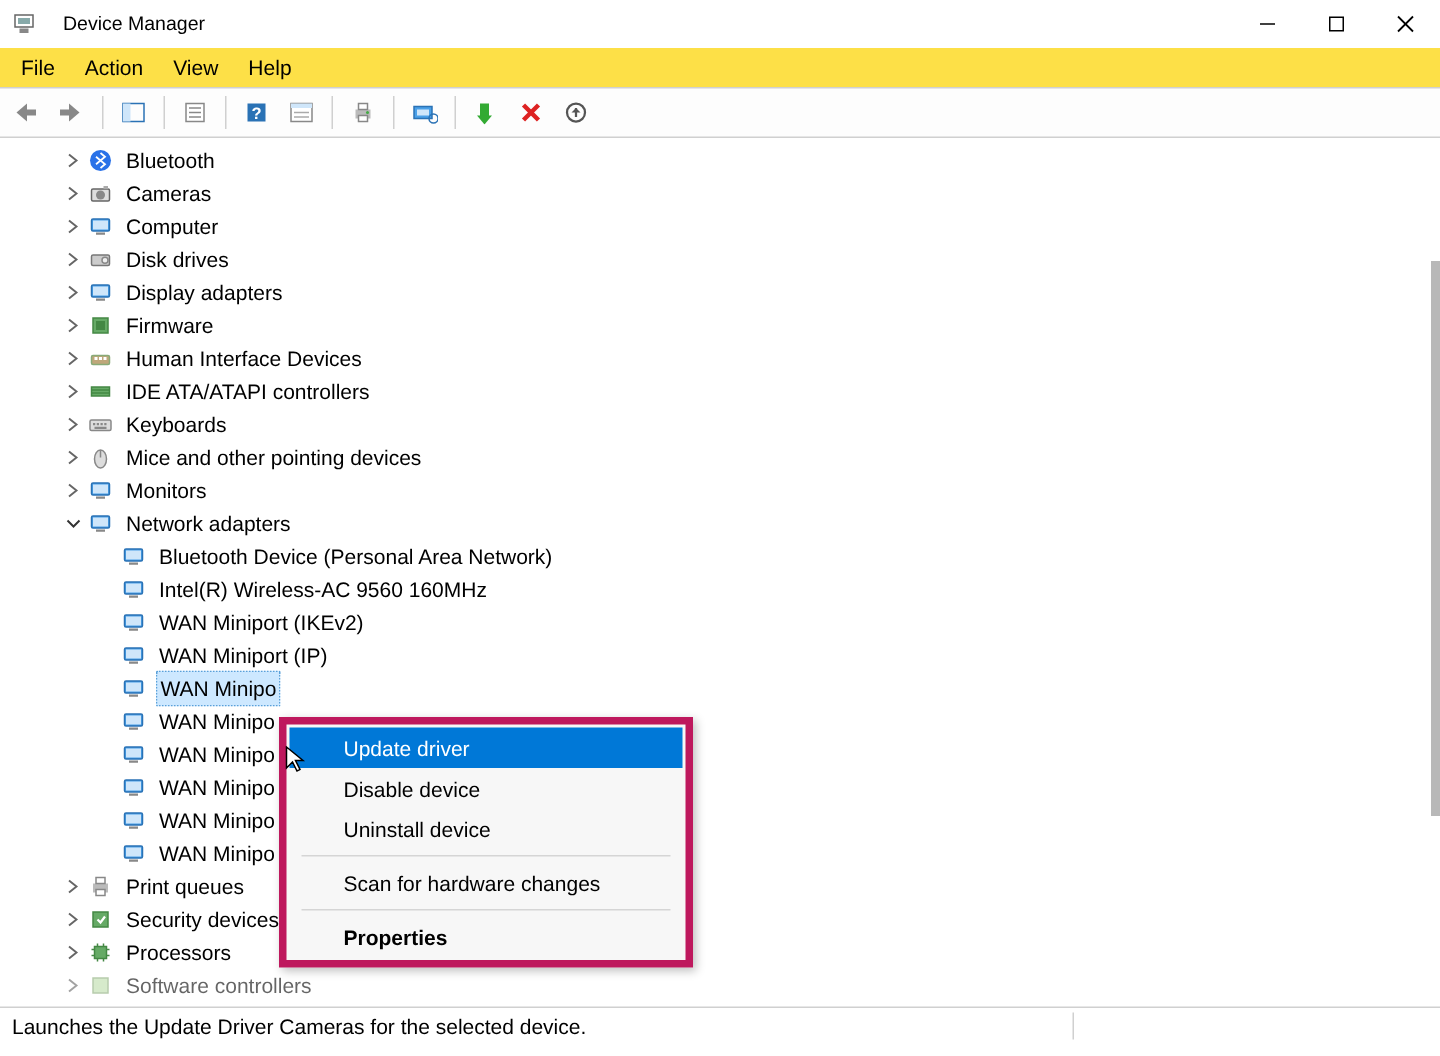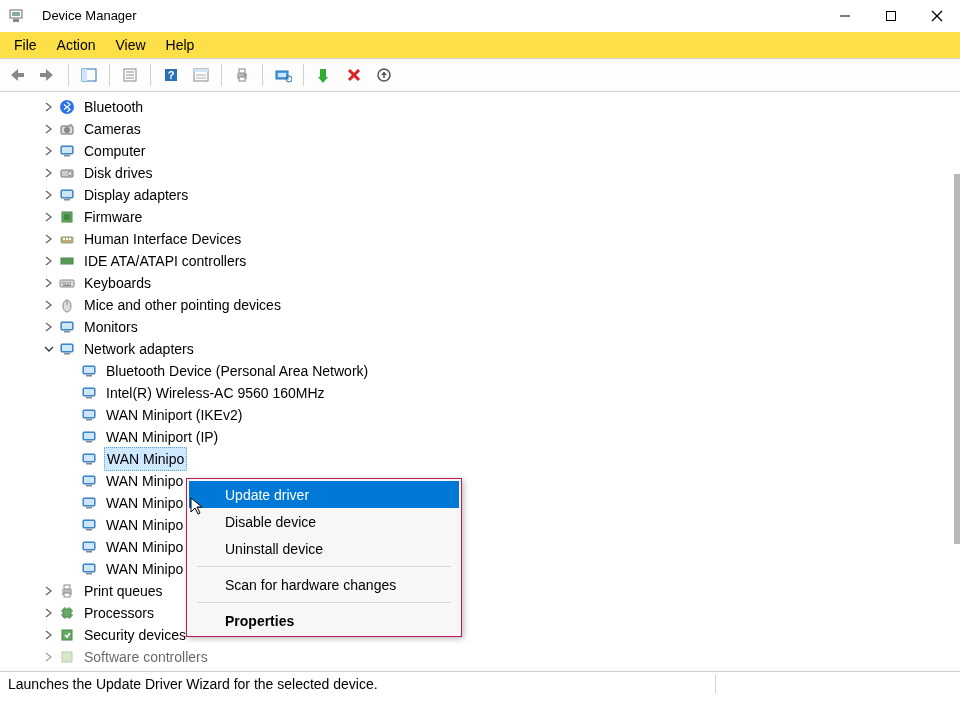--- a/index.html
+++ b/index.html
@@ -130,21 +130,21 @@
     border-radius: 1px;
   }
 
   
   .context-menu {
     position: absolute;
     left: 186px;
     top: 478px;
     width: 276px;
     background: #f7f7f7;
-    border: 1px solid #be185d;
+    border: 5px solid #be185d;
     box-shadow: 2px 2px 6px rgba(0,0,0,0.25);
     padding: 2px;
     z-index: 10;
   }
   .cm-item {
     display: flex;
     align-items: center;
     height: 27px;
     padding: 0 10px 0 36px;
     font-size: 14px;
@@ -651,49 +651,49 @@
   </div>
 
   <div class="tree-row level-1">
     <span class="expander">
         <svg width="10" height="10">
           <path d="M2 1 L7 5 L2 9" fill="none" stroke="#666" stroke-width="1.3"></path>
         </svg>
       </span>
     <span class="node-icon">
         <svg width="16" height="16">
+          <rect x="3" y="3" width="10" height="10" fill="#6a6" stroke="#484"></rect>
+          <path d="M6 8 L8 10 L11 6" fill="none" stroke="#fff" stroke-width="1.5"></path>
+        </svg>
+      </span>
+    <span class="row-label">Security devices</span>
+  </div>
+
+  <div class="tree-row level-1">
+    <span class="expander">
+        <svg width="10" height="10">
+          <path d="M2 1 L7 5 L2 9" fill="none" stroke="#666" stroke-width="1.3"></path>
+        </svg>
+      </span>
+    <span class="node-icon">
+        <svg width="16" height="16">
           <rect x="4" y="4" width="8" height="8" fill="#6a6" stroke="#484"></rect>
           <line x1="2" y1="6" x2="4" y2="6" stroke="#484"></line>
           <line x1="2" y1="10" x2="4" y2="10" stroke="#484"></line>
           <line x1="12" y1="6" x2="14" y2="6" stroke="#484"></line>
           <line x1="12" y1="10" x2="14" y2="10" stroke="#484"></line>
           <line x1="6" y1="2" x2="6" y2="4" stroke="#484"></line>
           <line x1="10" y1="2" x2="10" y2="4" stroke="#484"></line>
           <line x1="6" y1="12" x2="6" y2="14" stroke="#484"></line>
           <line x1="10" y1="12" x2="10" y2="14" stroke="#484"></line>
         </svg>
       </span>
     <span class="row-label">Processors</span>
   </div>
 
-  <div class="tree-row level-1">
-    <span class="expander">
-        <svg width="10" height="10">
-          <path d="M2 1 L7 5 L2 9" fill="none" stroke="#666" stroke-width="1.3"></path>
-        </svg>
-      </span>
-    <span class="node-icon">
-        <svg width="16" height="16">
-          <rect x="3" y="3" width="10" height="10" fill="#6a6" stroke="#484"></rect>
-          <path d="M6 8 L8 10 L11 6" fill="none" stroke="#fff" stroke-width="1.5"></path>
-        </svg>
-      </span>
-    <span class="row-label">Security devices</span>
-  </div>
-
   <div class="tree-row level-1" style="opacity:0.6">
     <span class="expander">
         <svg width="10" height="10">
           <path d="M2 1 L7 5 L2 9" fill="none" stroke="#666" stroke-width="1.3"></path>
         </svg>
       </span>
     <span class="node-icon">
         <svg width="16" height="16">
           <rect x="3" y="3" width="10" height="10" fill="#bda" stroke="#8a7"></rect>
         </svg>
@@ -717,15 +717,15 @@
   <svg width="16" height="20">
       <path d="M1 1 L1 15 L5 11 L8 17 L10 16 L7 10 L12 10 Z" fill="#fff" stroke="#000" stroke-width="1"></path>
     </svg>
 </div>
 
 <div class="vscroll-track">
   <div class="vscroll-thumb"></div>
 </div>
 
 <div class="statusbar">
-  <span class="cell">Launches the Update Driver Wizard for the selected device.</span>
+  <span class="cell">Launches the Update Driver Cameras for the selected device.</span>
   <span class="divider"></span>
 </div>
 
 </body></html>

